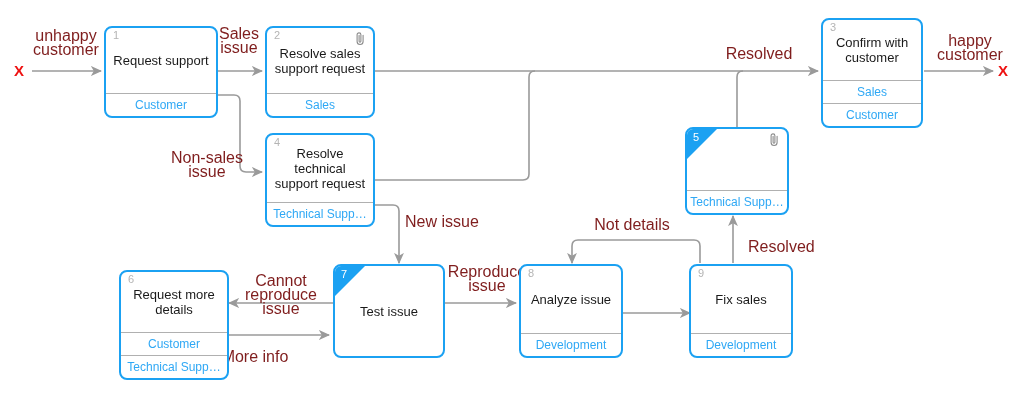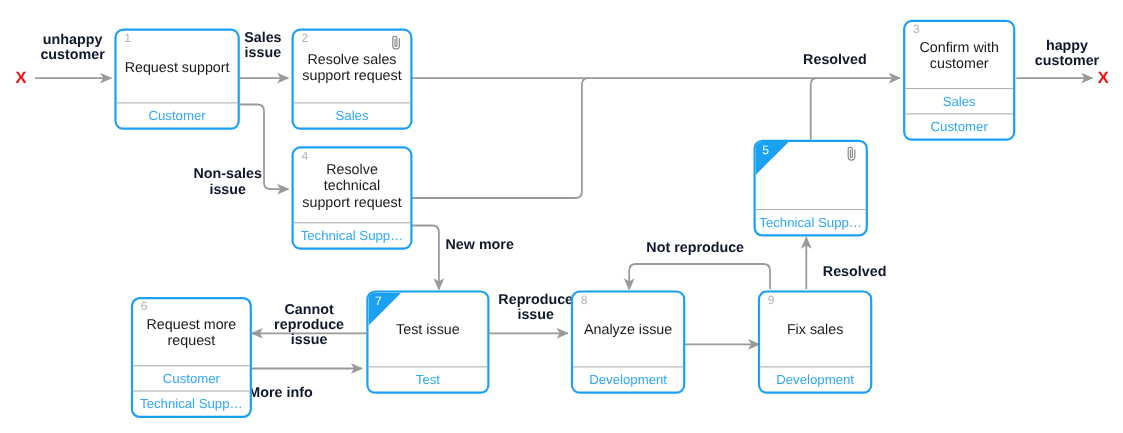--- a/index.html
+++ b/index.html
@@ -83,26 +83,25 @@
     font-size:12px;
     text-align:center;
     line-height:22px;
     height:22px;
     white-space:nowrap;
     overflow:hidden;
   }
   
   .elabel{
     position:absolute;
-    font-size:13px;
-    color:#0f172a;
+    font-size:16px;
+    color:#7f1d1d;
     line-height:14px;
     text-align:center;
     white-space:pre-line;
-    font-weight:bold;
   }
   .endmark{
     position:absolute;
     font-size:15px;
     font-weight:bold;
     color:#ee1111;
     line-height:1;
   }
 </style>
 </head>
@@ -153,28 +152,28 @@
 
   <div class="elabel" style="left:26px;top:29px;width:80px;">unhappy
 customer</div>
   <div class="elabel" style="left:202px;top:27px;width:74px;">Sales
 issue</div>
   <div class="elabel" style="left:164px;top:151px;width:86px;">Non-sales
 issue</div>
   <div class="elabel" style="left:714px;top:47px;width:90px;">Resolved</div>
   <div class="elabel" style="left:930px;top:34px;width:80px;">happy
 customer</div>
-  <div class="elabel" style="left:405px;top:215px;width:92px;text-align:left;">New more</div>
+  <div class="elabel" style="left:405px;top:215px;width:92px;text-align:left;">New issue</div>
   <div class="elabel" style="left:238px;top:274px;width:86px;">Cannot
 reproduce
 issue</div>
   <div class="elabel" style="left:210px;top:350px;width:90px;">More info</div>
   <div class="elabel" style="left:444px;top:265px;width:86px;">Reproduce
 issue</div>
-  <div class="elabel" style="left:584px;top:218px;width:96px;">Not reproduce</div>
+  <div class="elabel" style="left:584px;top:218px;width:96px;">Not details</div>
   <div class="elabel" style="left:748px;top:240px;width:76px;text-align:left;">Resolved</div>
 
   <div class="node" style="left:104px;top:26px;width:114px;height:92px;">
     <div class="node-body">
       <span class="node-num">1</span>
       <span class="node-title">Request support</span>
     </div>
     <div class="role">Customer</div>
   </div>
 
@@ -221,33 +220,32 @@
           </svg>
       </span>
     </div>
     <div class="role">Technical Supp…</div>
   </div>
 
   <div class="node" style="left:119px;top:270px;width:110px;height:110px;">
     <div class="node-body">
       <span class="node-num">6</span>
       <span class="node-title">Request more
-request</span>
+details</span>
     </div>
     <div class="role">Customer</div>
     <div class="role">Technical Supp…</div>
   </div>
 
   <div class="node folded" style="left:333px;top:264px;width:112px;height:94px;">
     <div class="node-body">
       <span class="fold"></span>
       <span class="node-num">7</span>
       <span class="node-title">Test issue</span>
     </div>
-    <div class="role">Test</div>
   </div>
 
   <div class="node" style="left:519px;top:264px;width:104px;height:94px;">
     <div class="node-body">
       <span class="node-num">8</span>
       <span class="node-title">Analyze issue</span>
     </div>
     <div class="role">Development</div>
   </div>
 

